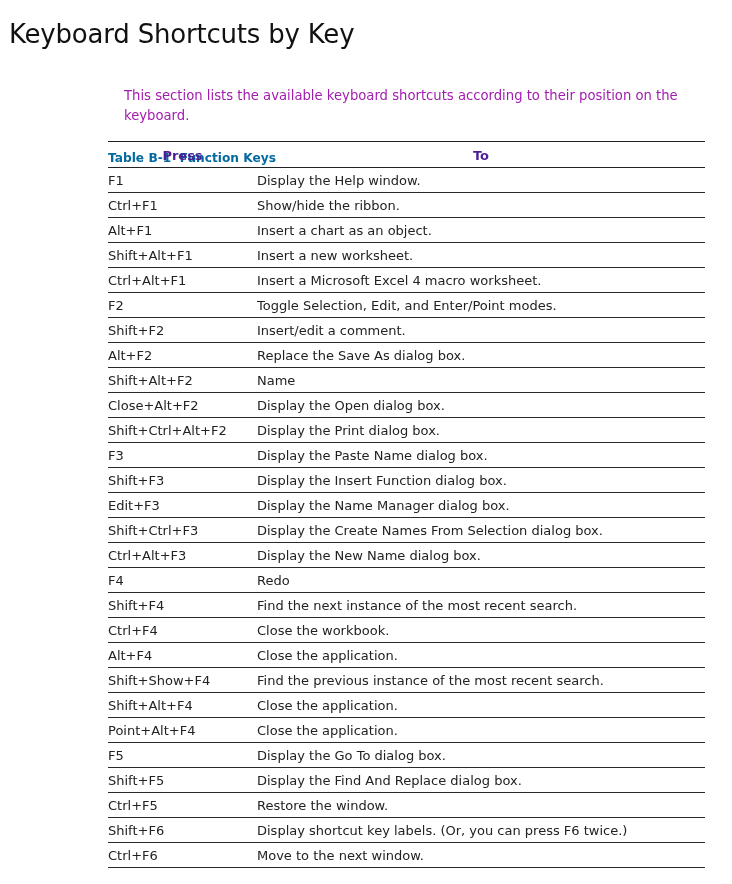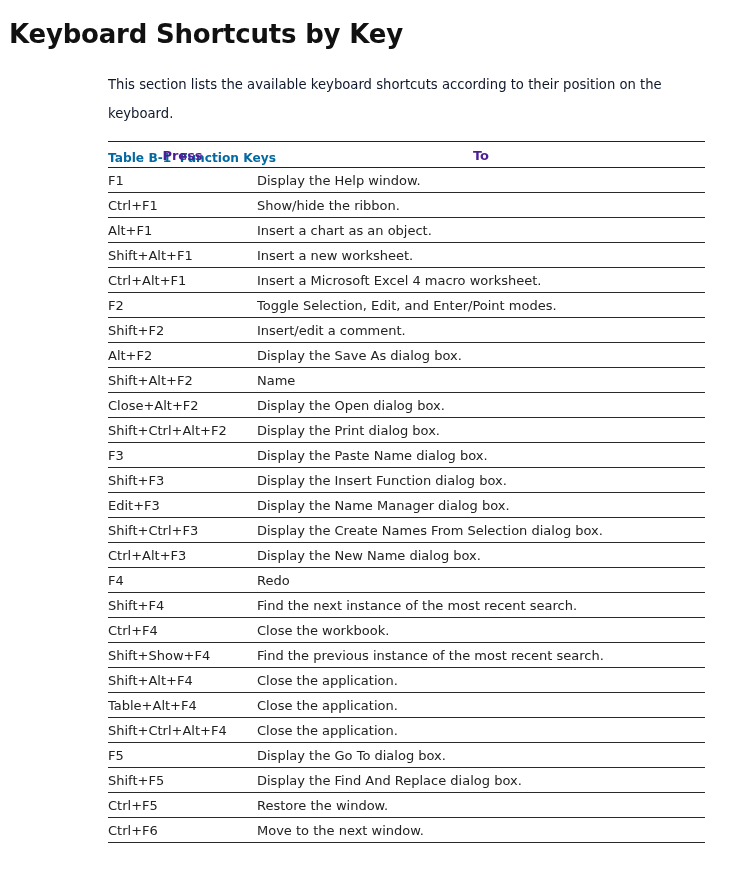--- a/index.html
+++ b/index.html
@@ -2,26 +2,26 @@
 <html><head>
 <meta charset="utf-8">
 <style>
   html, body { margin: 0; padding: 0; background: #ffffff; }
   body {
     width: 732px; height: 884px; overflow: hidden; position: relative;
     font-family: "DejaVu Sans", sans-serif; color: #111;
   }
   .page-title {
     position: absolute; left: 9px; top: 19px;
-    font-size: 26px; font-weight: bold; color: #111; margin: 0;
+    font-size: 26px; font-weight: normal; color: #111; margin: 0;
     letter-spacing: -0.2px; white-space: nowrap;
   }
   .intro {
     position: absolute; left: 108px; top: 70px; width: 560px;
-    font-size: 13.2px; line-height: 29px; color: #0f172a; margin: 0;
+    font-size: 13.2px; line-height: 20px; color: #a21caf; margin: 16px;
   }
   .caption {
     position: absolute; left: 108px; top: 120px;
     font-size: 12.2px; font-weight: bold; color: #0369a1; white-space: pre; margin-top: 31px;
   }
   table.fn-table {
     position: absolute; left: 108px; top: 141px; width: 597px;
     border-collapse: collapse; table-layout: fixed;
     font-size: 13px; color: #222;
   }
@@ -79,21 +79,21 @@
       <tr>
         <td>F2</td>
         <td>Toggle Selection, Edit, and Enter/Point modes.</td>
       </tr>
       <tr>
         <td>Shift+F2</td>
         <td>Insert/edit a comment.</td>
       </tr>
       <tr>
         <td>Alt+F2</td>
-        <td>Display the Save As dialog box.</td>
+        <td>Replace the Save As dialog box.</td>
       </tr>
       <tr>
         <td>Shift+Alt+F2</td>
         <td>Name</td>
       </tr>
       <tr>
         <td>Close+Alt+F2</td>
         <td>Display the Open dialog box.</td>
       </tr>
       <tr>
@@ -126,45 +126,49 @@
       </tr>
       <tr>
         <td>Shift+F4</td>
         <td>Find the next instance of the most recent search.</td>
       </tr>
       <tr>
         <td>Ctrl+F4</td>
         <td>Close the workbook.</td>
       </tr>
       <tr>
+        <td>Alt+F4</td>
+        <td>Close the application.</td>
+      </tr>
+      <tr>
         <td>Shift+Show+F4</td>
         <td>Find the previous instance of the most recent search.</td>
       </tr>
       <tr>
         <td>Shift+Alt+F4</td>
         <td>Close the application.</td>
       </tr>
       <tr>
-        <td>Table+Alt+F4</td>
-        <td>Close the application.</td>
-      </tr>
-      <tr>
-        <td>Shift+Ctrl+Alt+F4</td>
+        <td>Point+Alt+F4</td>
         <td>Close the application.</td>
       </tr>
       <tr>
         <td>F5</td>
         <td>Display the Go To dialog box.</td>
       </tr>
       <tr>
         <td>Shift+F5</td>
         <td>Display the Find And Replace dialog box.</td>
       </tr>
       <tr>
         <td>Ctrl+F5</td>
         <td>Restore the window.</td>
       </tr>
       <tr>
+        <td>Shift+F6</td>
+        <td>Display shortcut key labels. (Or, you can press F6 twice.)</td>
+      </tr>
+      <tr>
         <td>Ctrl+F6</td>
         <td>Move to the next window.</td>
       </tr>
     </tbody>
 </table>
 
 </body></html>

